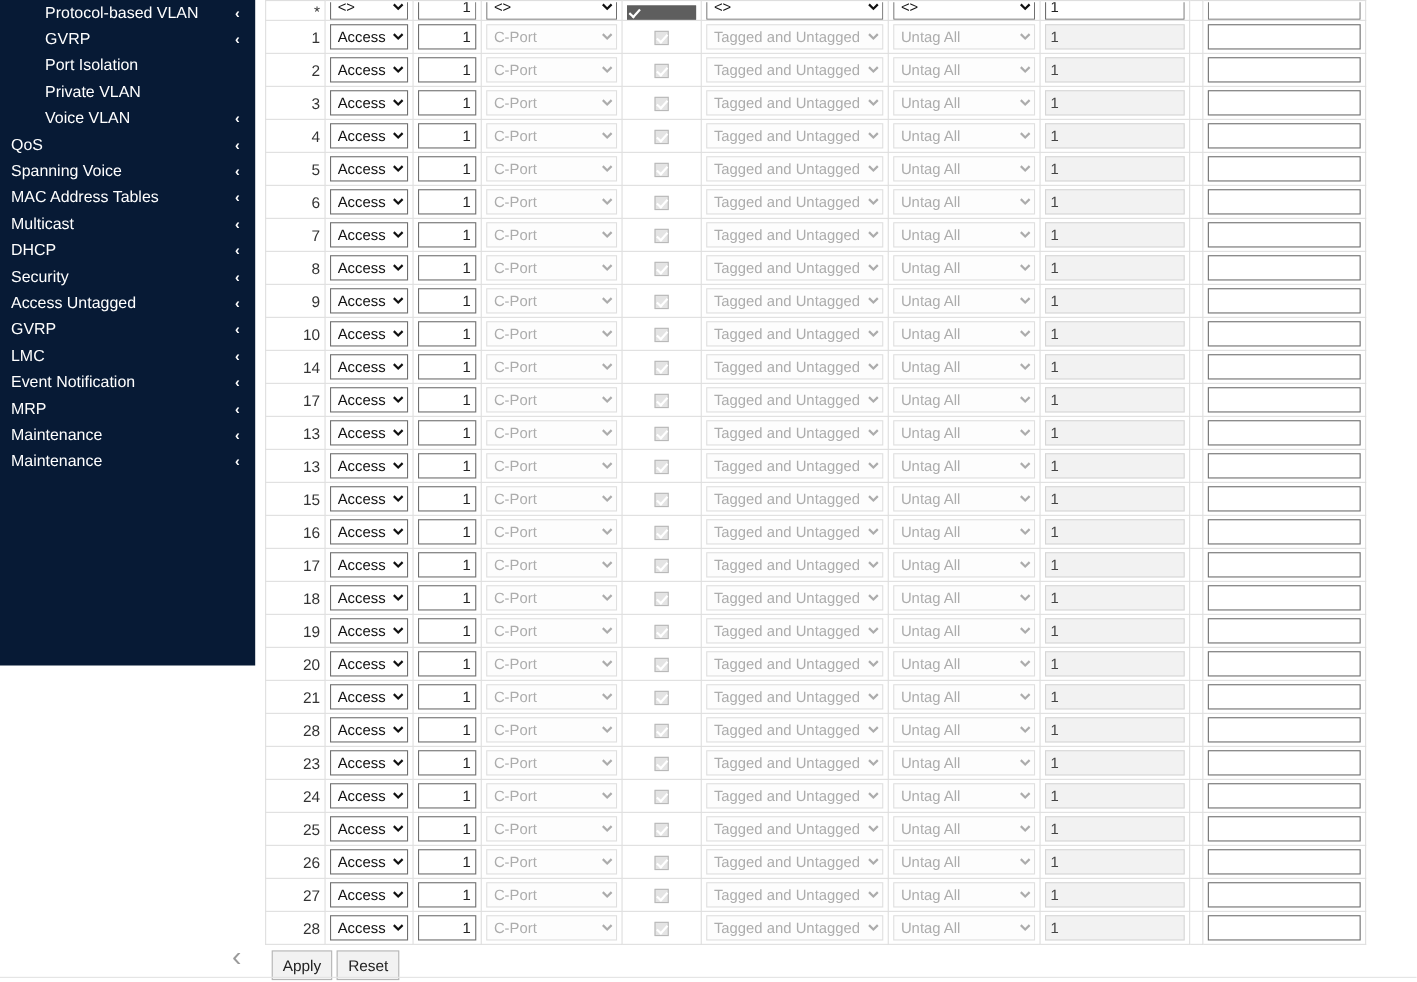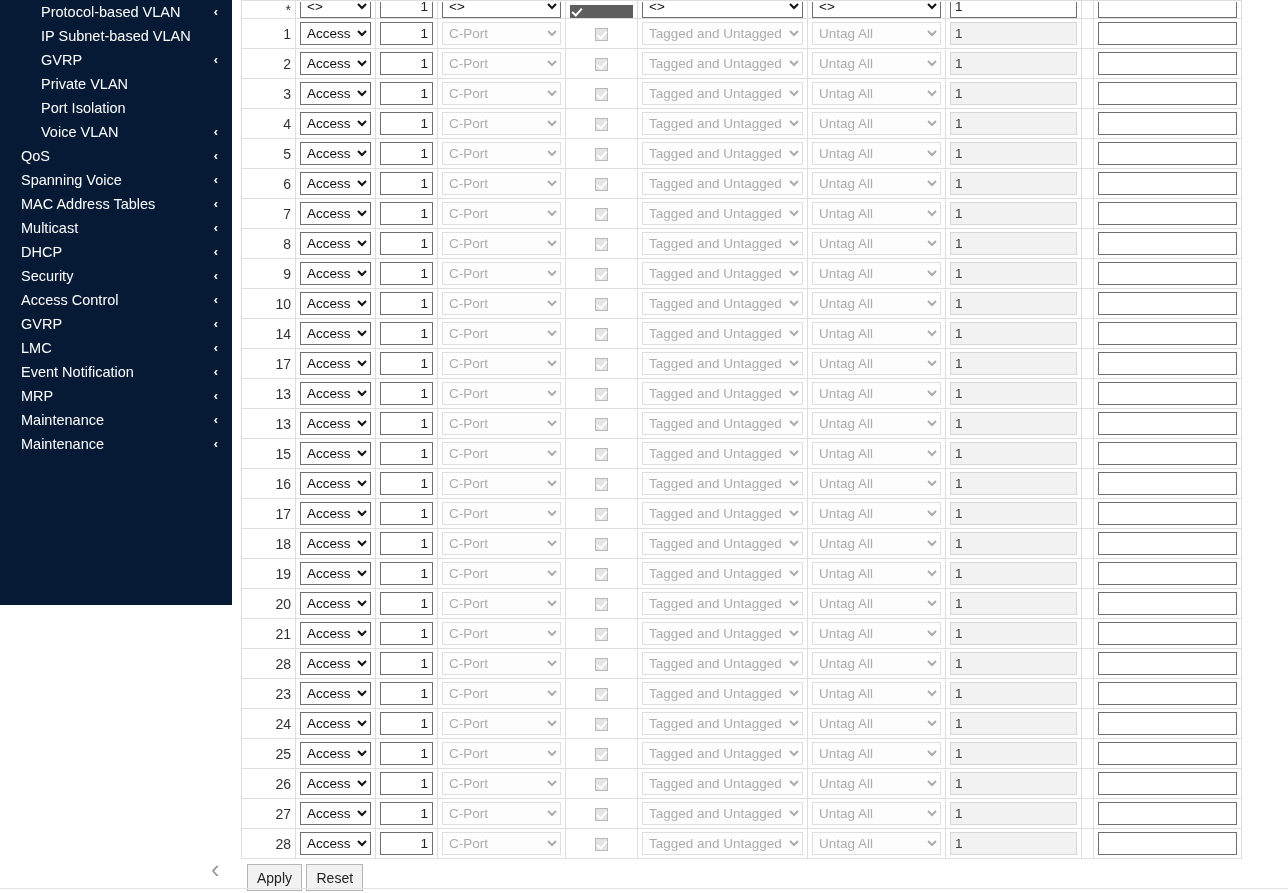--- a/index.html
+++ b/index.html
@@ -21,21 +21,21 @@
     overflow: hidden;
   }
   .nav-item {
     position: relative;
     height: 24px;
     line-height: 24px;
     color: #ffffff;
     font-size: 14.5px;
     white-space: nowrap;
   }
-  .nav-item.lvl1 { padding-left: 21px; }
+  .nav-item.lvl1 { padding-left: 10px; }
   .nav-item.lvl2 { padding-left: 41px; }
   .nav-item .chev {
     position: absolute;
     right: 14px; top: 0;
     font-size: 13px;
     color: #ffffff;
     line-height: 24px;
     font-weight: bold;
   }
 
@@ -166,32 +166,31 @@
     width: 1288px; height: 1px; background: #e3e3e3;
   }
 </style>
 </head>
 <body>
 
 <div id="app">
 
   <nav id="sidebar">
       <div class="nav-item lvl2"><span>Protocol-based VLAN</span><span class="chev">‹</span></div>
-      <div class="nav-item lvl2"><span>IP Subnet-based VLAN</span></div>
       <div class="nav-item lvl2"><span>GVRP</span><span class="chev">‹</span></div>
+      <div class="nav-item lvl2"><span>Port Isolation</span></div>
       <div class="nav-item lvl2"><span>Private VLAN</span></div>
-      <div class="nav-item lvl2"><span>Port Isolation</span></div>
       <div class="nav-item lvl2"><span>Voice VLAN</span><span class="chev">‹</span></div>
       <div class="nav-item lvl1"><span>QoS</span><span class="chev">‹</span></div>
       <div class="nav-item lvl1"><span>Spanning Voice</span><span class="chev">‹</span></div>
       <div class="nav-item lvl1"><span>MAC Address Tables</span><span class="chev">‹</span></div>
       <div class="nav-item lvl1"><span>Multicast</span><span class="chev">‹</span></div>
       <div class="nav-item lvl1"><span>DHCP</span><span class="chev">‹</span></div>
       <div class="nav-item lvl1"><span>Security</span><span class="chev">‹</span></div>
-      <div class="nav-item lvl1"><span>Access Control</span><span class="chev">‹</span></div>
+      <div class="nav-item lvl1"><span>Access Untagged</span><span class="chev">‹</span></div>
       <div class="nav-item lvl1"><span>GVRP</span><span class="chev">‹</span></div>
       <div class="nav-item lvl1"><span>LMC</span><span class="chev">‹</span></div>
       <div class="nav-item lvl1"><span>Event Notification</span><span class="chev">‹</span></div>
       <div class="nav-item lvl1"><span>MRP</span><span class="chev">‹</span></div>
       <div class="nav-item lvl1"><span>Maintenance</span><span class="chev">‹</span></div>
       <div class="nav-item lvl1"><span>Maintenance</span><span class="chev">‹</span></div>
     </nav>
 
   <div id="main">
     <table class="vlan">

